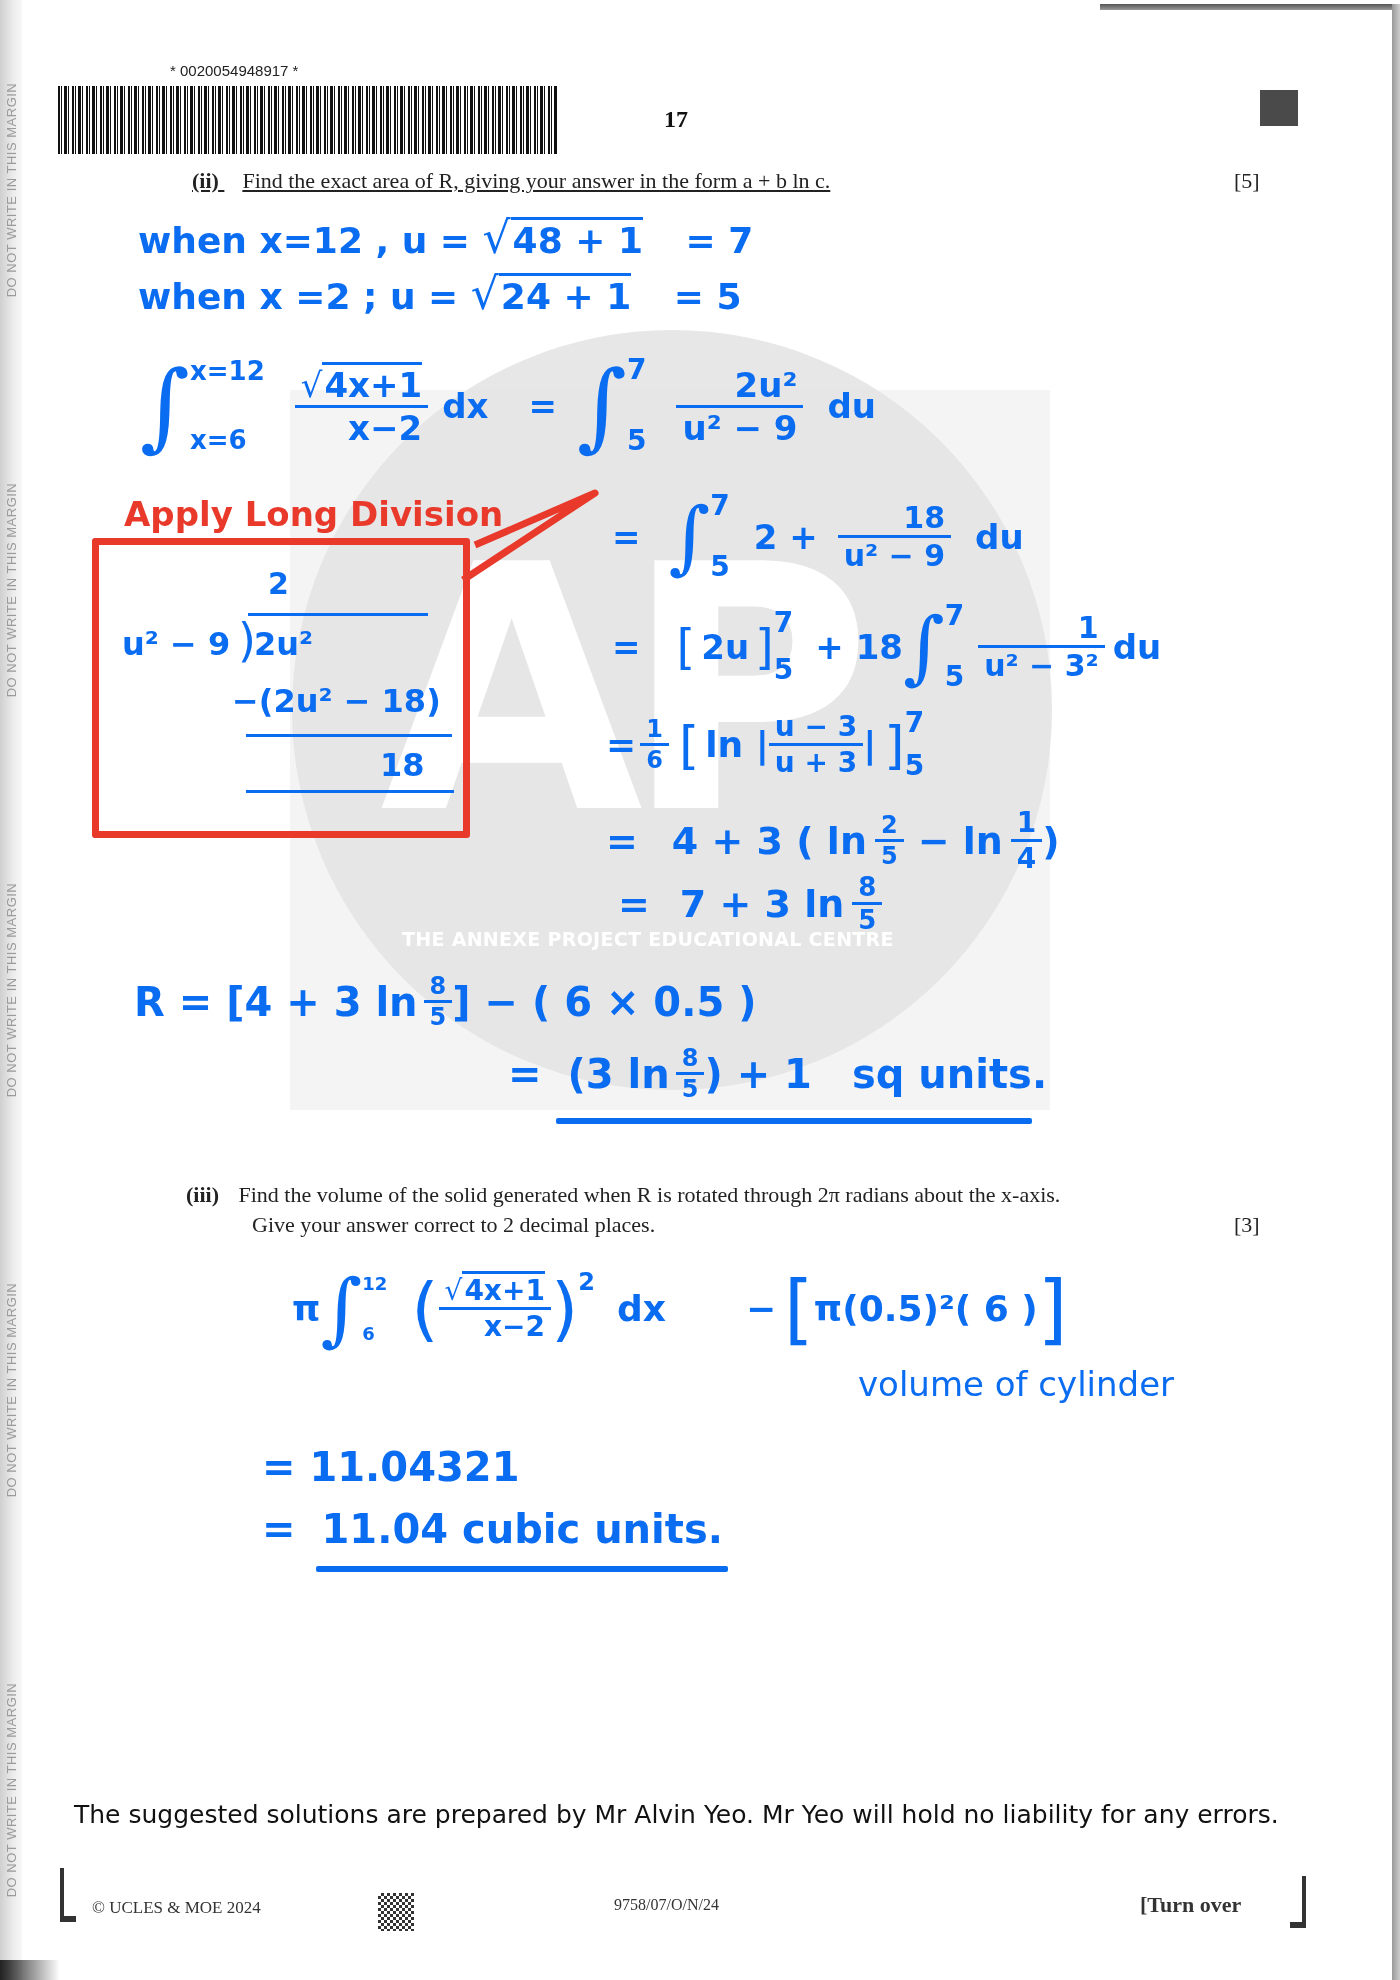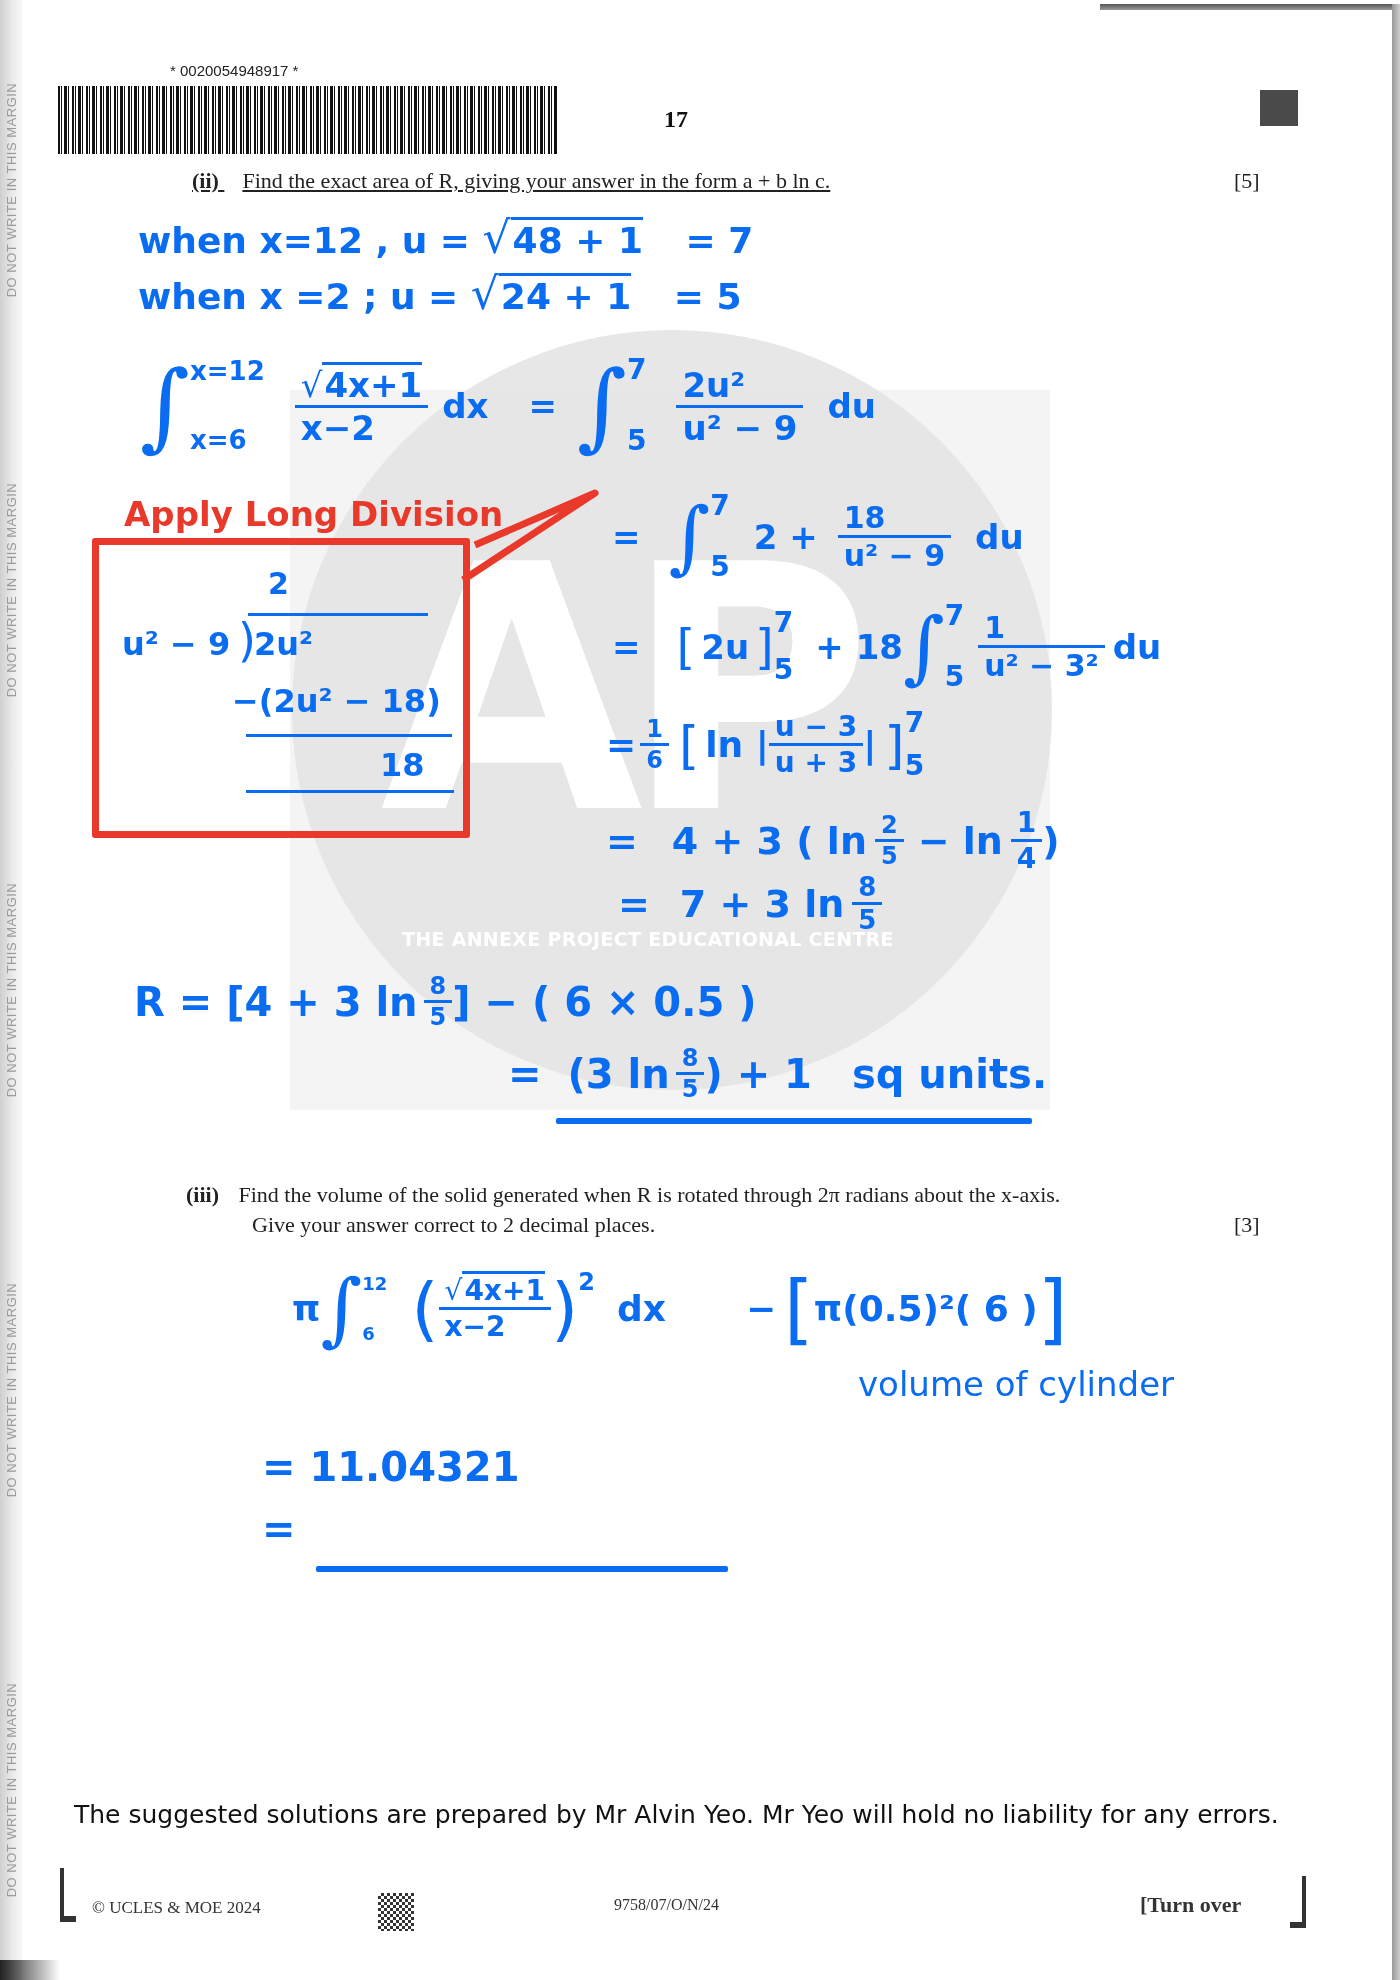--- a/index.html
+++ b/index.html
@@ -20,21 +20,21 @@
     .q-label { font-weight:bold; }
     .marks { font-size:22px; color:#222; }
     
     .wm-circle { left:292px; top:330px; width:760px; height:760px; border-radius:50%; background:#e4e4e4; opacity:0.9; }
     .wm-rect { left:290px; top:390px; width:760px; height:720px; background:rgba(235,235,235,0.55); }
     .wm-letters { left:380px; top:520px; font-family:"DejaVu Sans",sans-serif; font-size:340px; font-weight:bold; color:#ffffff; letter-spacing:-20px; line-height:1; }
     .wm-text { left:402px; top:928px; font-family:"DejaVu Sans",sans-serif; font-weight:bold; font-size:19px; color:#ffffff; letter-spacing:0.3px; }
     
     .hw { font-family:"DejaVu Sans",sans-serif; color:#0a6cf0; font-weight:bold; white-space:nowrap; }
     .hw-red { font-family:"DejaVu Sans",sans-serif; color:#e8392b; font-weight:bold; white-space:nowrap; }
-    .frac { display:inline-block; vertical-align:middle; text-align:left; }
+    .frac { display:inline-block; vertical-align:middle; text-align:right; }
     .frac .num { display:block; border-bottom:3px solid #0a6cf0; padding:0 6px; }
     .frac .den { display:block; padding:0 6px; }
     .sqrt { border-top:3px solid #0a6cf0; padding-left:2px; }
     .int { font-family:"DejaVu Serif",serif; font-weight:normal; }
     .lims { display:inline-block; vertical-align:middle; line-height:1.1; font-size:60%; }
     .underline-bar { background:#0a6cf0; height:4px; border-radius:2px; }
     .red-box { left:92px; top:538px; width:378px; height:300px; border:7px solid #e8392b; border-radius:3px; box-sizing:border-box; }
     .red-line { background:#0a6cf0; height:3px; }
     .footer-note { left:74px; top:1800px; font-family:"DejaVu Sans",sans-serif; font-size:25px; color:#111; }
     .footer-small { font-family:"Liberation Serif",serif; font-size:17px; color:#333; }
@@ -248,20 +248,21 @@
   <span style="margin-left:80px">−</span>
   <span style="margin-left:8px;font-size:76px;font-weight:normal">[</span>
   <span>π(0.5)²( 6 )</span>
   <span style="font-size:76px;font-weight:normal">]</span>
 </div>
 <div class="abs hw" style="left:858px; top:1364px; font-size:34px; font-weight:normal;">volume of cylinder</div>
 
 <div class="abs hw" style="left:262px; top:1444px; font-size:40px;">= 11.04321</div>
 <div class="abs hw" style="left:262px; top:1506px; font-size:40px; display:flex;">
   <span>=</span>
+  <span style="margin-left:26px">11.04  cubic units.</span>
 </div>
 <div class="abs underline-bar" style="left:316px; top:1566px; width:412px; height:6px;"></div>
 
 <div class="abs footer-note">The suggested solutions are prepared by Mr Alvin Yeo. Mr Yeo will hold no liability for any errors.</div>
 <div class="abs bracket-l"></div>
 <div class="abs footer-small" style="left:92px; top:1898px;">© UCLES &amp; MOE 2024</div>
 <div class="abs qr"></div>
 <div class="abs footer-small" style="left:614px; top:1896px; font-size:16px;">9758/07/O/N/24</div>
 <div class="abs" style="left:1140px; top:1892px; font-size:22px; font-weight:bold; font-family:'Liberation Serif',serif; color:#333;">[Turn over</div>
 <div class="abs bracket-r"></div>

